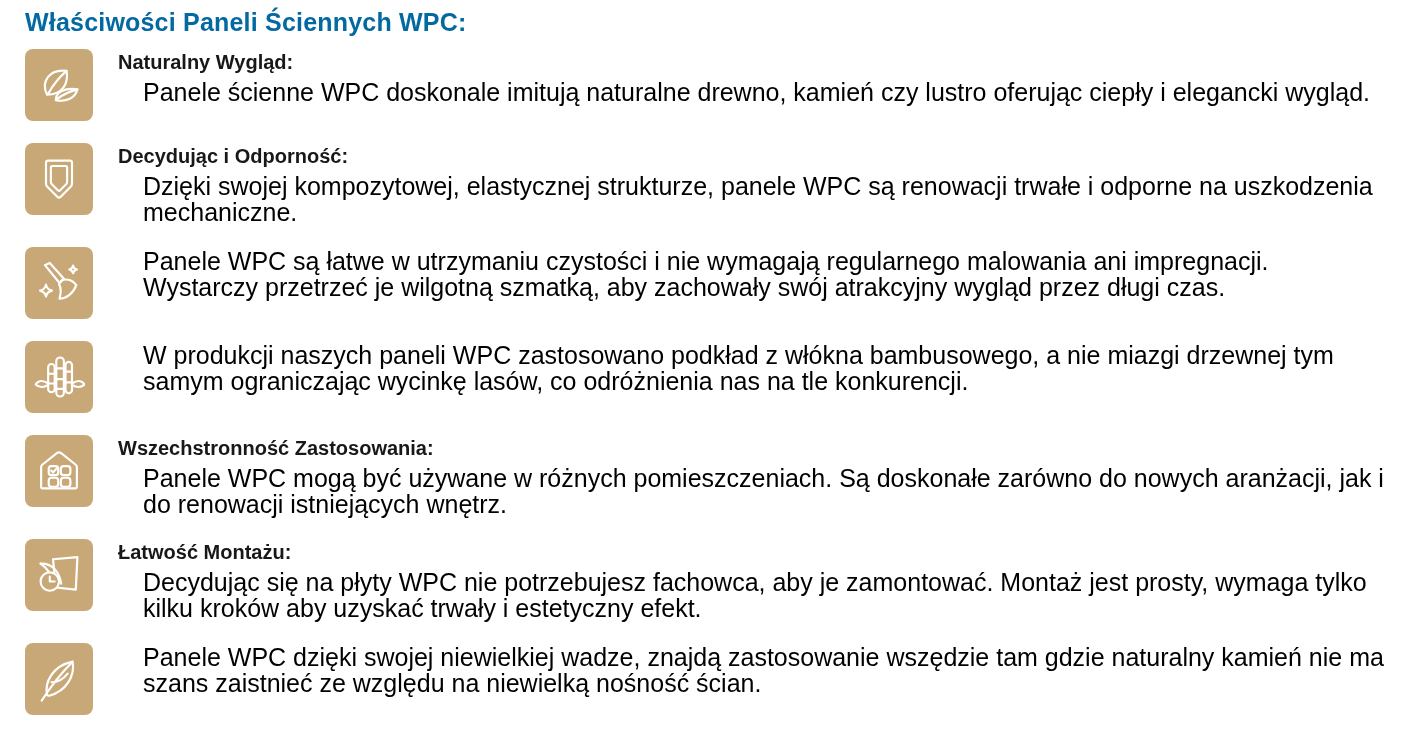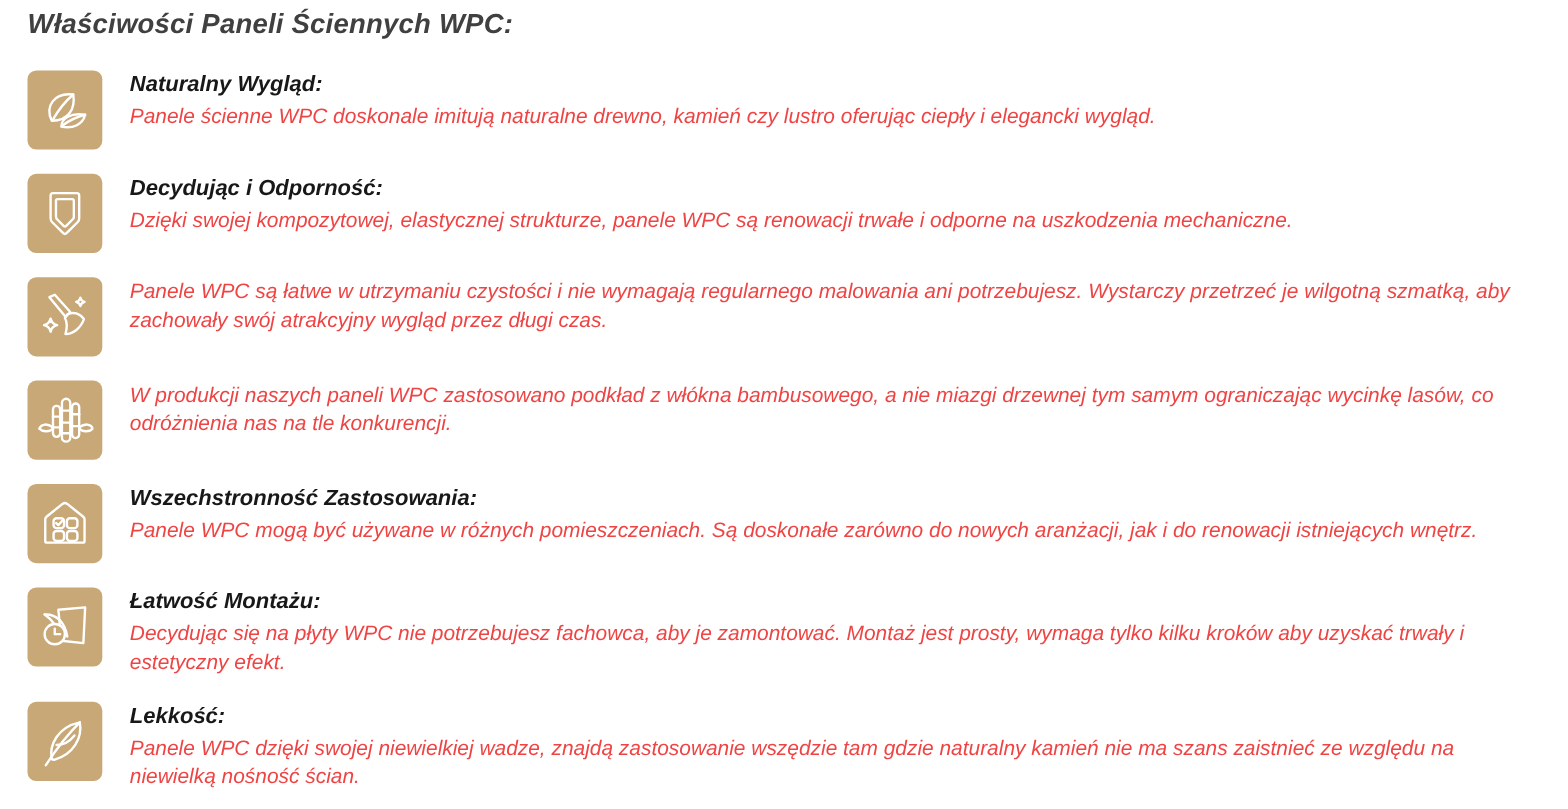--- a/index.html
+++ b/index.html
@@ -9,23 +9,22 @@
     min-height: 735px;
     font-family: "Liberation Sans", sans-serif;
     color: #1e1e1e;
     padding: 6px 25px 10px 25px;
     overflow: hidden;
   }
   .page-title {
     font-size: 25px;
     font-weight: 700;
     letter-spacing: 0.2px;
-    color: #404040;
-    margin: 2px 0 27px 0;
-    font-style: italic;
+    color: #0369a1;
+    margin: 2px 0 12px 0;
   }
   .feature-row {
     display: flex;
     align-items: flex-start;
     gap: 25px;
     margin-bottom: 22px;
   }
   .icon-tile {
     width: 68px;
     height: 72px;
@@ -38,32 +37,33 @@
   }
   .icon-tile svg {
     width: 52px;
     height: 52px;
     stroke: var(--icon-stroke, #ffffff);
     fill: none;
     stroke-width: 2;
     stroke-linecap: round;
     stroke-linejoin: round;
   }
-  .feature-text { max-width: 1270px; padding-top: 1px; font-style: italic; }
+  .feature-text { max-width: 1270px; padding-top: 1px; }
   .feature-heading {
     font-size: 20px;
     font-weight: 700;
     color: #181818;
     line-height: 25px;
     margin-bottom: 4px;
   }
   .feature-body {
-    font-size: 19px;
+    font-size: 25px;
     line-height: 26px;
-    color: #ef4444;
+    color: #000000;
+    margin-left: 25px;
   }
 </style>
 </head>
 <body>
 
 <h1 class="page-title">Właściwości Paneli Ściennych WPC:</h1>
 
 <section>
 
   <div class="feature-row">
@@ -97,21 +97,21 @@
   <div class="feature-row">
     <div class="icon-tile">
       <svg viewBox="0 0 48 48" aria-hidden="true">
         <path d="M11 7.5 L15.5 5.5 L28.5 20 L24.5 24 Z"></path>
         <path d="M26 22 C31 19.5 36.5 21 40 26 C37 34 30.5 38.5 24.5 38.5 C26 33 25.5 27.5 24 25 Z"></path>
         <path d="M12 25.5 Q13 30 17.5 31 Q13 32 12 36.5 Q11 32 6.5 31 Q11 30 12 25.5 Z"></path>
         <path d="M37 8 Q37.7 10.8 40.5 11.5 Q37.7 12.2 37 15 Q36.3 12.2 33.5 11.5 Q36.3 10.8 37 8 Z"></path>
       </svg>
     </div>
     <div class="feature-text">
-      <div class="feature-body">Panele WPC są łatwe w utrzymaniu czystości i nie wymagają regularnego malowania ani potrzebujesz. Wystarczy przetrzeć je wilgotną szmatką, aby zachowały swój atrakcyjny wygląd przez długi czas.</div>
+      <div class="feature-body">Panele WPC są łatwe w utrzymaniu czystości i nie wymagają regularnego malowania ani impregnacji. Wystarczy przetrzeć je wilgotną szmatką, aby zachowały swój atrakcyjny wygląd przez długi czas.</div>
     </div>
   </div>
 
   <div class="feature-row">
     <div class="icon-tile">
       <svg viewBox="0 0 48 48" aria-hidden="true">
         <rect x="14" y="12" width="6" height="26" rx="3"></rect>
         <line x1="14" y1="21" x2="20" y2="21"></line>
         <line x1="14" y1="30" x2="20" y2="30"></line>
         <rect x="21.5" y="6" width="7" height="36" rx="3.5"></rect>
@@ -165,18 +165,17 @@
 
   <div class="feature-row">
     <div class="icon-tile">
       <svg viewBox="0 0 48 48" aria-hidden="true">
         <path d="M13 39 C10.5 27 18 12 36.5 8 C39 21 31 35 15 39.5 Z"></path>
         <path d="M8 44 C15 33 25.5 19 36.5 8"></path>
         <path d="M17 27 C23 27 28.5 23.5 32 19"></path>
       </svg>
     </div>
     <div class="feature-text">
-      <div class="feature-heading">Lekkość:</div>
       <div class="feature-body">Panele WPC dzięki swojej niewielkiej wadze, znajdą zastosowanie wszędzie tam gdzie naturalny kamień nie ma szans zaistnieć ze względu na niewielką nośność ścian.</div>
     </div>
   </div>
 
 </section>
 
 </body></html>

